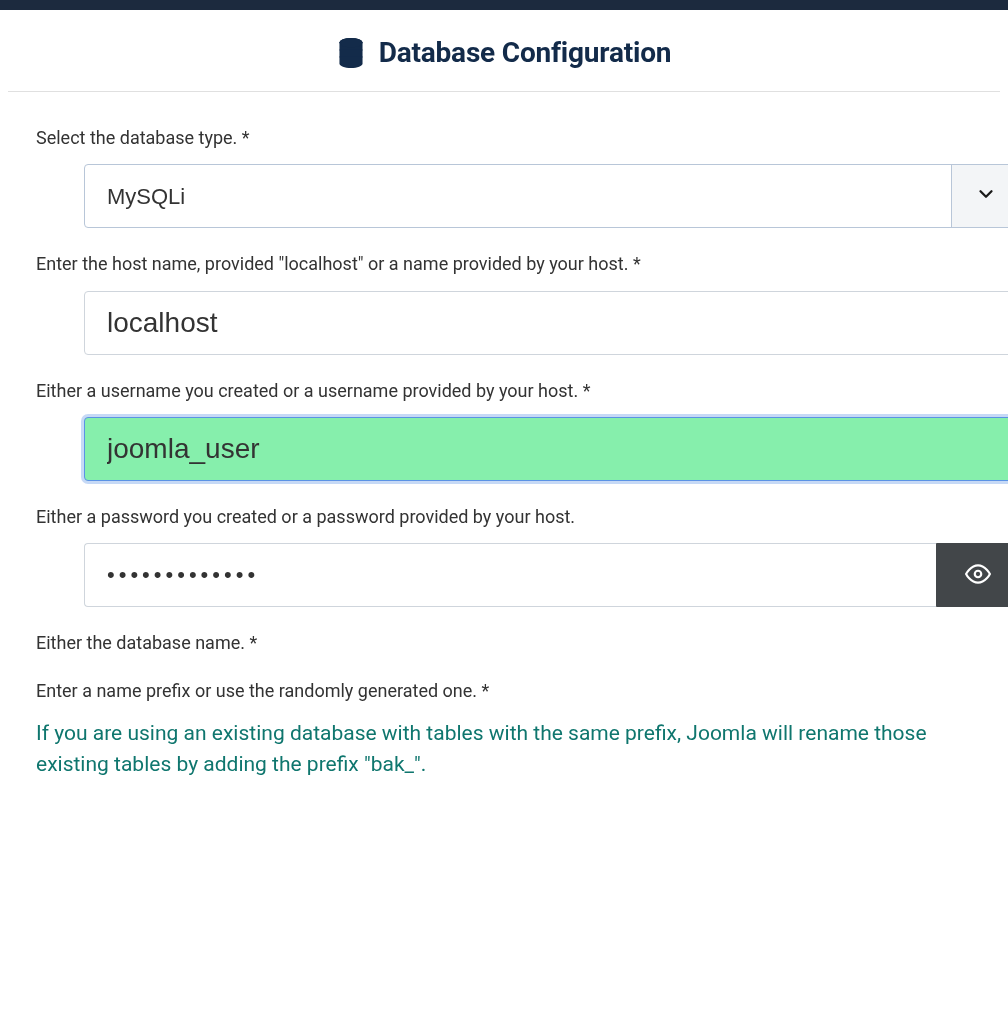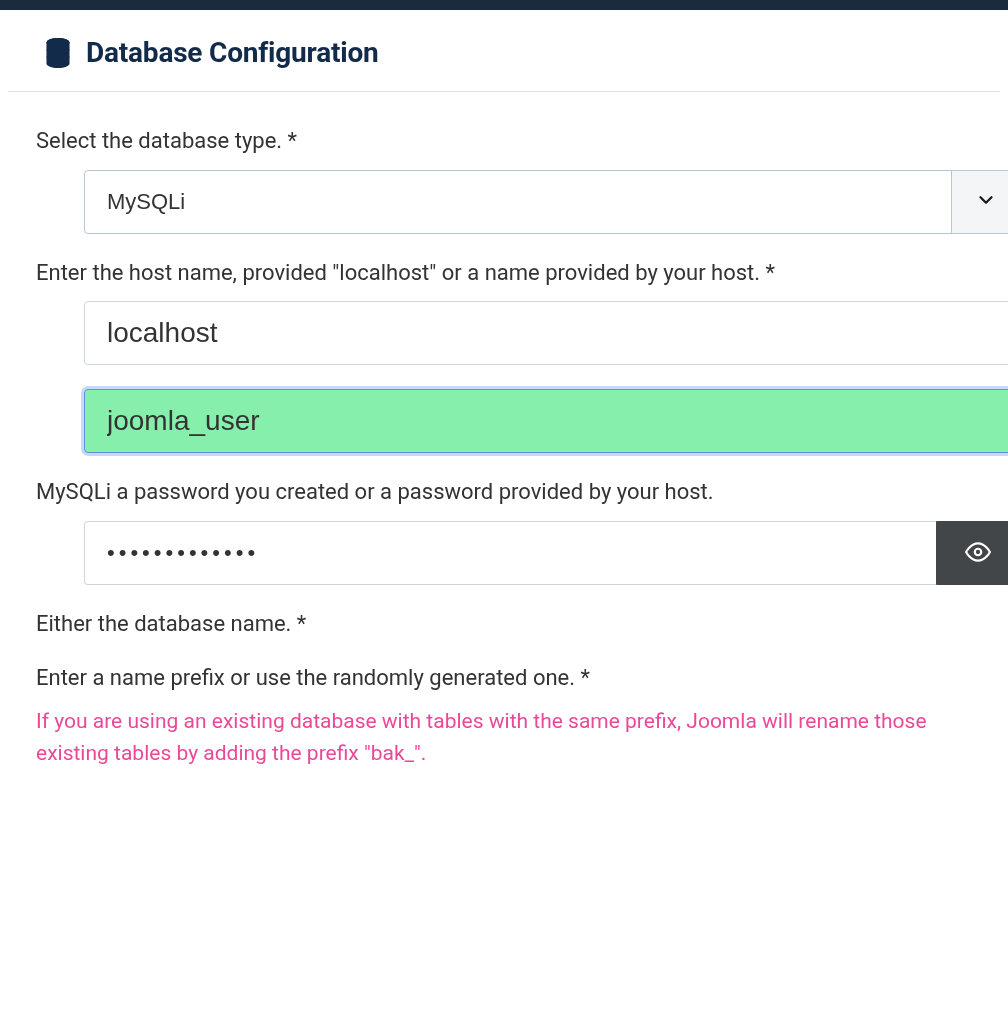--- a/index.html
+++ b/index.html
@@ -14,38 +14,39 @@
     }
     .page {
       padding: 0 8px;
     }
     .header {
       display: flex;
       align-items: center;
       gap: 14px;
       padding: 26px 36px 22px 36px;
       border-bottom: 1px solid #e0e0e0;
+      justify-content: center;
     }
     .header-icon svg {
       display: block;
     }
     .header-title {
       font-size: 28px;
       font-weight: 700;
       color: #132b4a;
       letter-spacing: -0.2px;
     }
     .form {
       padding: 34px 28px 10px 28px;
     }
     .field {
       margin-bottom: 24px;
     }
     .label {
-      font-size: 22px;
+      font-size: 18px;
       color: #333;
       margin-bottom: 14px;
       line-height: 1.35;
     }
     .control {
       width: 100%;
       margin-left: 48px;
     }
     .select-wrap {
       position: relative;
@@ -120,21 +121,21 @@
       background: #424649;
       border: 1px solid #424649;
       border-radius: 0 4px 4px 0;
       display: flex;
       align-items: center;
       justify-content: center;
       cursor: pointer;
     }
     .help-text {
       font-size: 21px;
-      color: #ec4899;
+      color: #0f766e;
       line-height: 1.5;
       margin-top: 6px;
     }
   </style>
 </head>
 <body>
 
 <div class="topbar"></div>
 
 <div class="page">
@@ -170,25 +171,26 @@
         </div>
       </div>
     </div>
 
     <div class="field">
       <div class="label">Enter the host name, provided "localhost" or a name provided by your host. *</div>
       <input type="text" class="input control" value="localhost" style="">
     </div>
 
     <div class="field">
+      <div class="label">Either a username you created or a username provided by your host. *</div>
       <input type="text" class="input focused control" value="joomla_user" style="">
     </div>
 
     <div class="field">
-      <div class="label">MySQLi a password you created or a password provided by your host.</div>
+      <div class="label">Either a password you created or a password provided by your host.</div>
       <div class="pw-wrap control">
         <input type="text" class="pw-input" value="•••••••••••••" style="">
         <button type="button" class="pw-toggle">
           <span>
             <svg width="26" height="26" viewBox="0 0 24 24" fill="none" stroke="#fff" stroke-width="2" stroke-linecap="round" stroke-linejoin="round">
               <path d="M1 12s4-8 11-8 11 8 11 8-4 8-11 8-11-8-11-8z"></path>
               <circle cx="12" cy="12" r="3"></circle>
             </svg>
           </span>
         </button>

